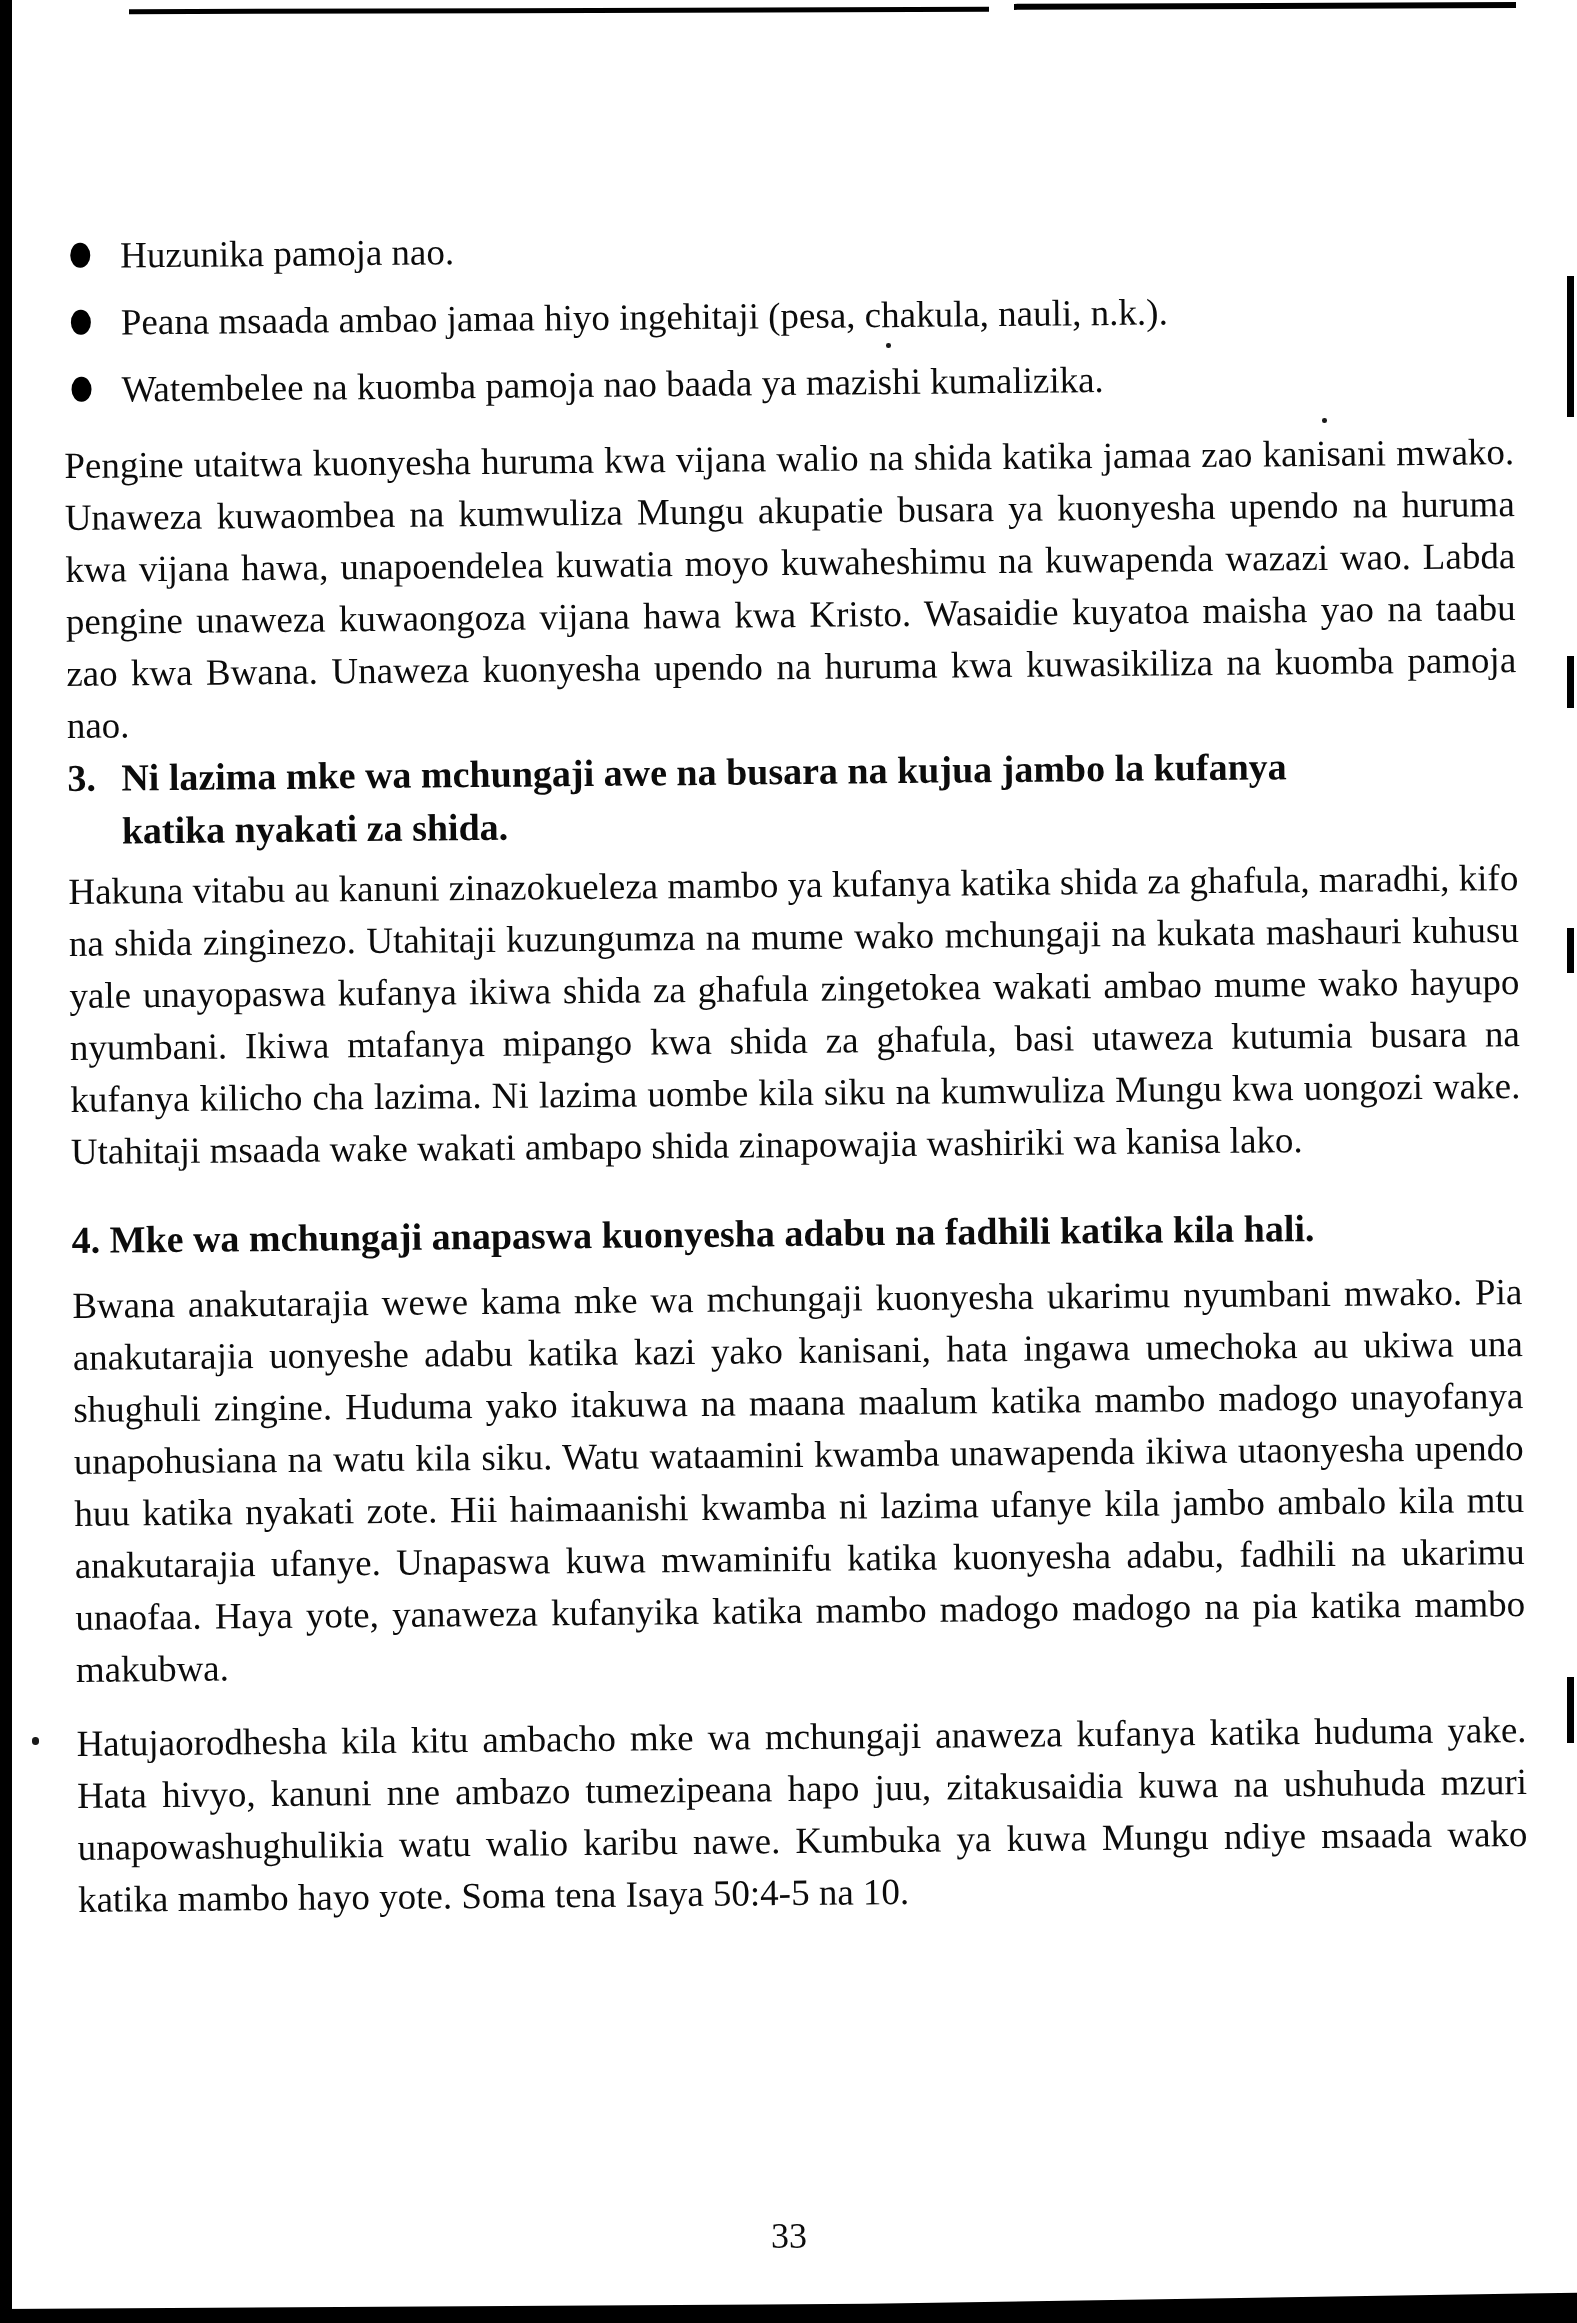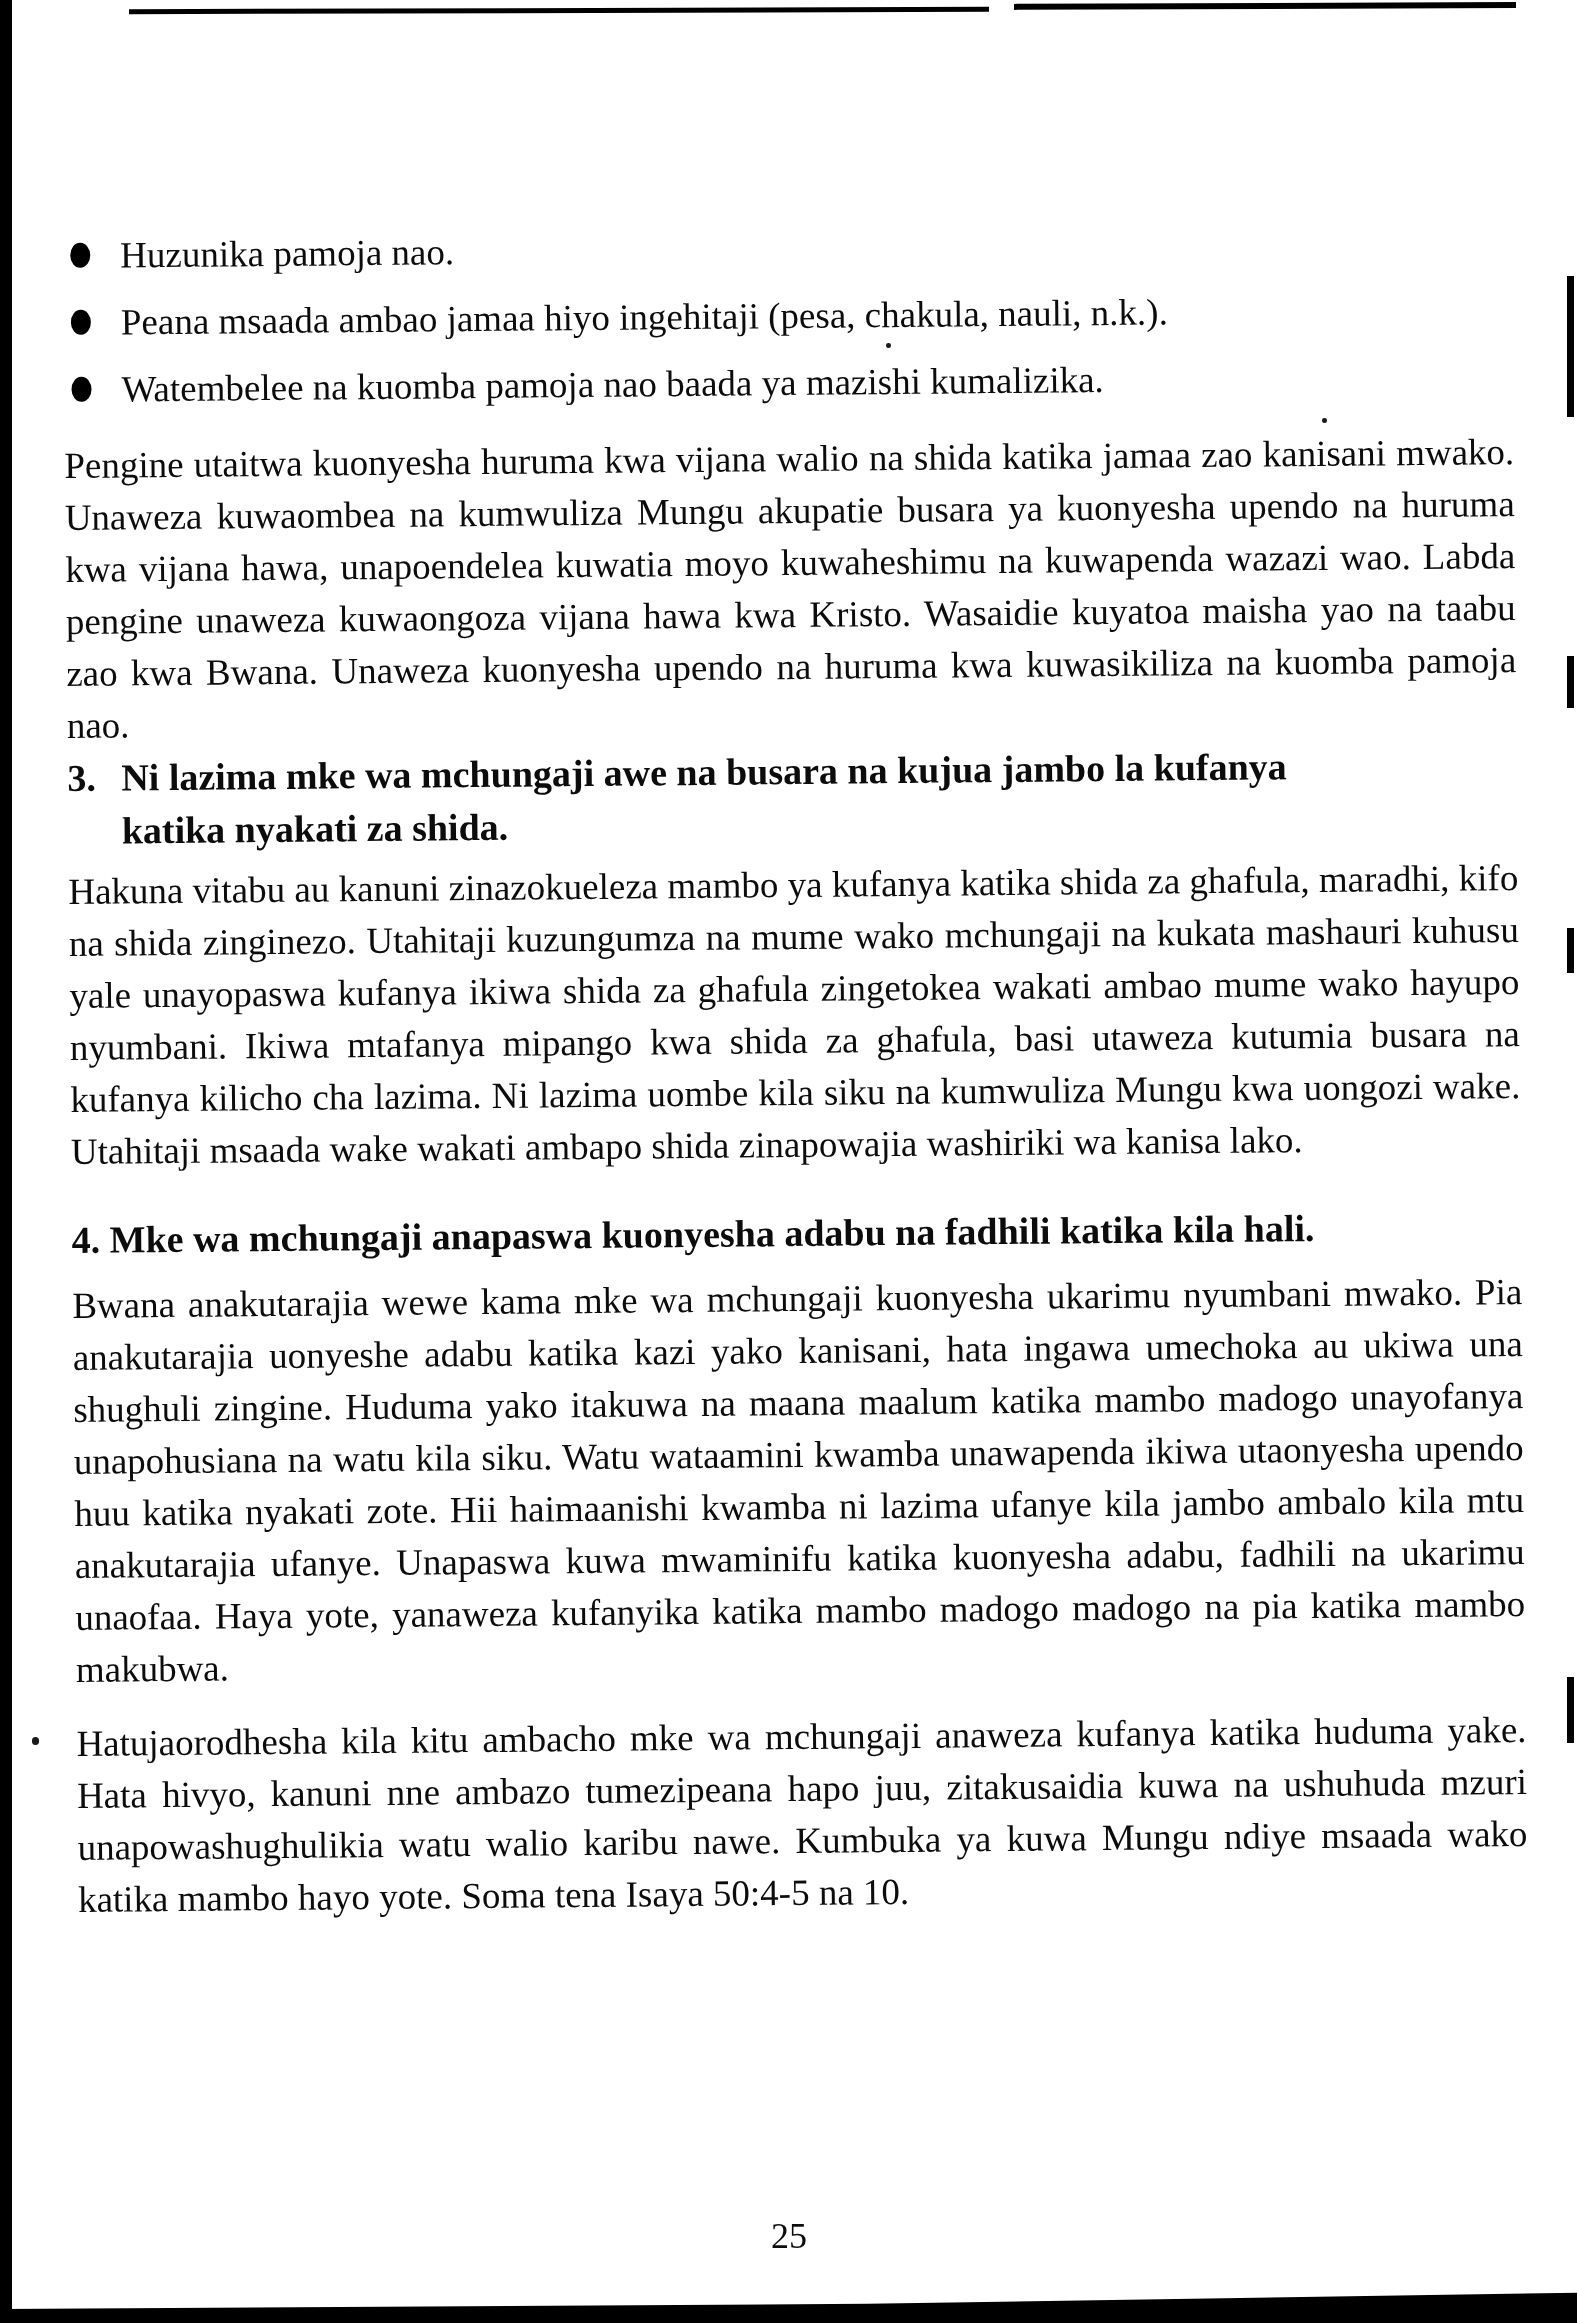--- a/index.html
+++ b/index.html
@@ -155,14 +155,14 @@
     <span>4.</span>
     <span>Mke wa mchungaji anapaswa kuonyesha adabu na fadhili katika kila hali.</span>
   </div>
 
   <p class="para" id="para3">Bwana anakutarajia wewe kama mke wa mchungaji kuonyesha ukarimu nyumbani mwako. Pia anakutarajia uonyeshe adabu katika kazi yako kanisani, hata ingawa umechoka au ukiwa una shughuli zingine. Huduma yako itakuwa na maana maalum katika mambo madogo unayofanya unapohusiana na watu kila siku.  Watu wataamini kwamba unawapenda ikiwa utaonyesha upendo huu katika nyakati zote. Hii haimaanishi kwamba ni lazima ufanye kila jambo ambalo kila mtu anakutarajia ufanye. Unapaswa kuwa mwaminifu katika kuonyesha adabu, fadhili na ukarimu unaofaa. Haya yote, yanaweza kufanyika katika mambo madogo madogo na pia katika mambo makubwa.</p>
 
   <p class="para" id="para4">Hatujaorodhesha kila kitu ambacho mke wa mchungaji anaweza kufanya katika huduma yake. Hata hivyo, kanuni nne ambazo tumezipeana hapo juu, zitakusaidia kuwa na ushuhuda mzuri unapowashughulikia watu walio karibu nawe.  Kumbuka ya kuwa Mungu ndiye msaada wako katika mambo hayo yote.  Soma tena Isaya 50:4-5 na 10.</p>
 
 </div>
 
-<div class="page-number">25</div>
+<div class="page-number">33</div>
 
 
 </body></html>

